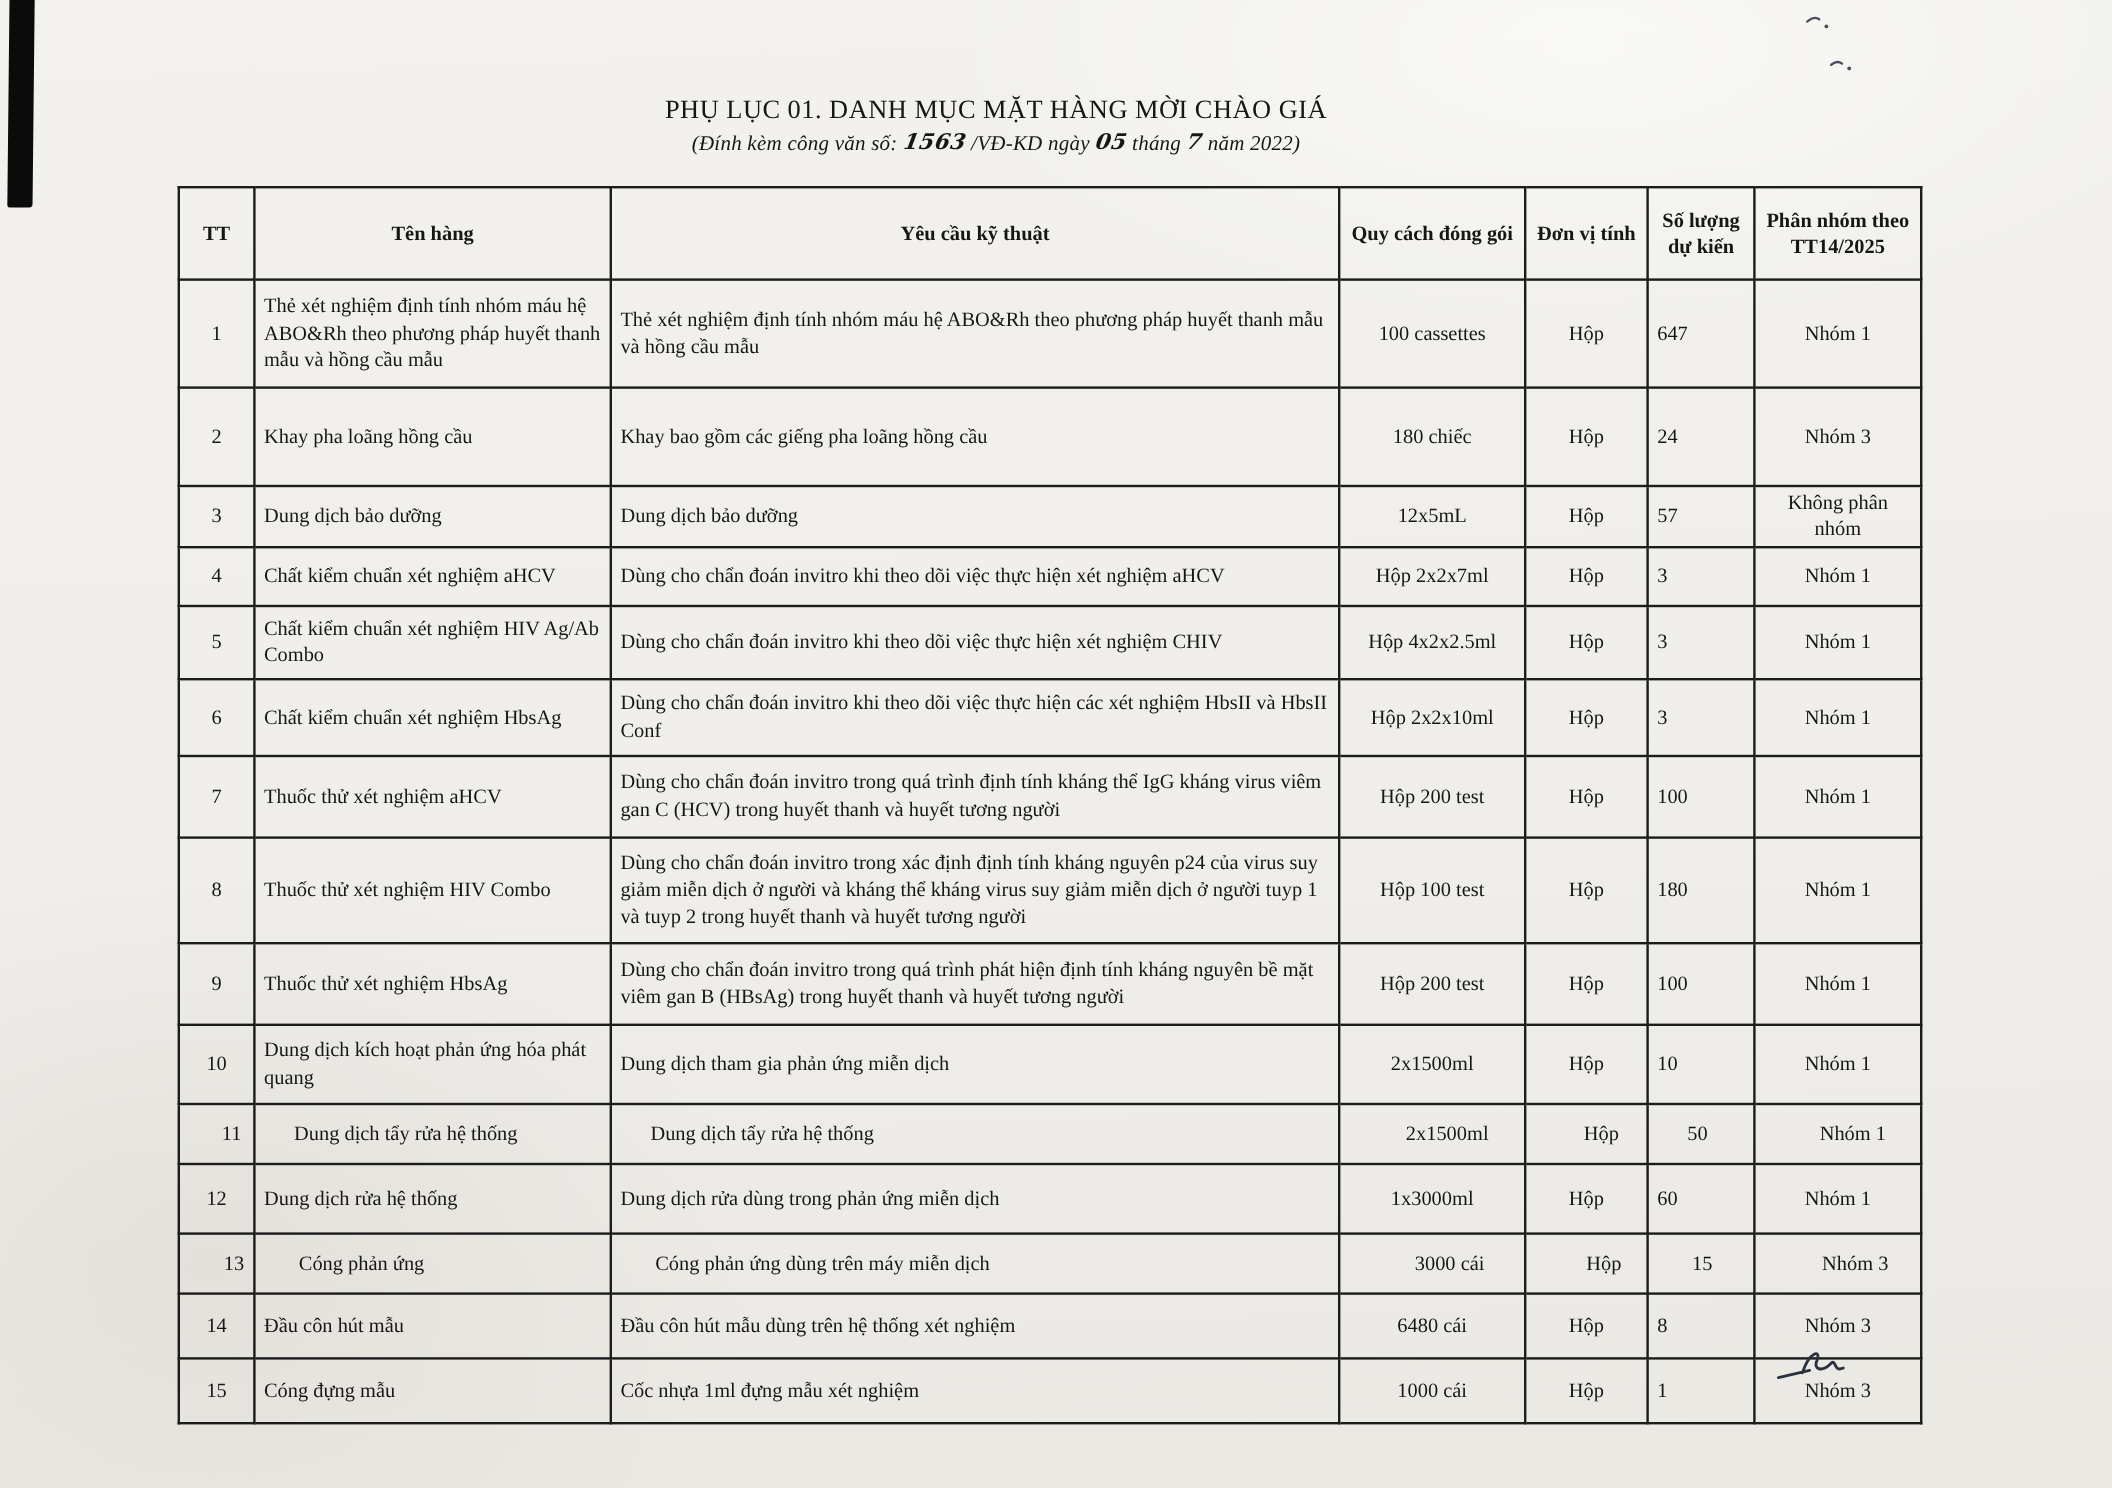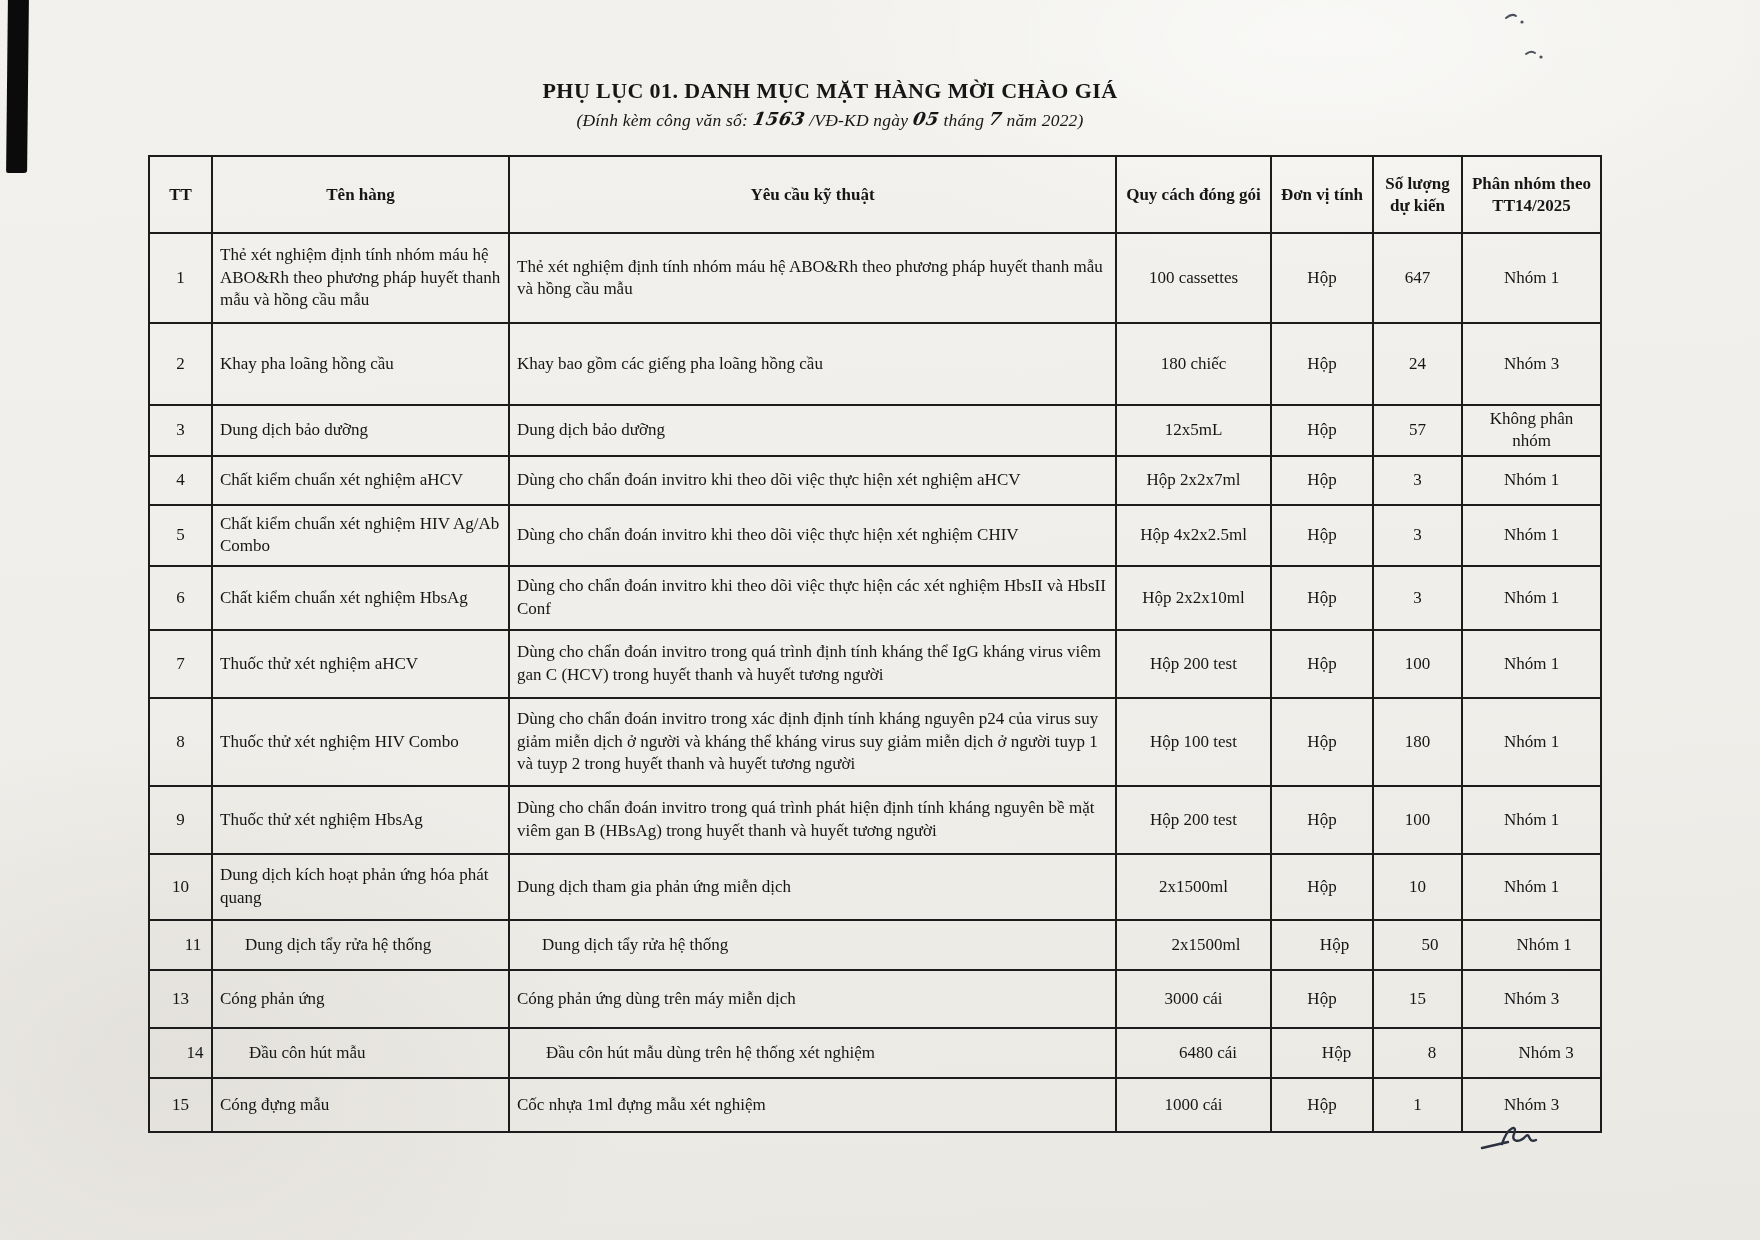--- a/index.html
+++ b/index.html
@@ -13,37 +13,37 @@
     color:#161616;
   }
   .page{position:absolute;inset:0;}
   
   .scan-bar{position:absolute;left:7px;top:0;width:21px;height:173px;background:#0b0b0b;transform:skewX(-.6deg);border-radius:0 0 3px 2px;}
   
   .pen-marks-top{position:absolute;left:1492px;top:10px;width:60px;height:60px;}
   
   .pen-sign{position:absolute;left:1478px;top:1118px;width:70px;height:40px;}
   .title-wrap{position:absolute;left:148px;top:78px;width:1364px;text-align:center;}
-  .doc-title{font-size:22px;font-weight:bold;letter-spacing:.4px;margin:0;}
+  .doc-title{font-size:22px;font-weight:normal;letter-spacing:.4px;margin:0;}
   .doc-subtitle{font-size:17.5px;font-style:italic;margin-top:5px;letter-spacing:.2px;}
   .hand{font-family:"DejaVu Serif",serif;font-style:italic;font-weight:bold;display:inline-block;transform:skewX(-10deg) translateY(-1px);letter-spacing:.5px;}
   .hand.num{font-size:18px;}
   table.doc-table{
     position:absolute;left:148px;top:155px;width:1364px;
     border-collapse:collapse;table-layout:fixed;
     font-size:17px;line-height:1.32;
   }
   .doc-table th,.doc-table td{border:2px solid #1c1c1c;padding:2px 7px;vertical-align:middle;overflow:hidden;}
   .doc-table thead th{font-weight:bold;text-align:center;height:71px;line-height:1.25;}
   .c-tt{width:47px;text-align:center;}
   .c-name{width:281px;text-align:left;padding-left:5px;}
   .c-spec{width:591px;text-align:left;padding-left:6px;}
   .c-pack{width:139px;text-align:center;}
   .c-unit{width:86px;text-align:center;}
-  .c-qty{width:73px;text-align:center;}
+  .c-qty{width:73px;}
   .c-group{width:123px;text-align:center;}
   
   tbody tr:nth-child(1) td{height:84px;}
   tbody tr:nth-child(2) td{height:76px;}
   tbody tr:nth-child(3) td{height:43px;}
   tbody tr:nth-child(4) td{height:43px;}
   tbody tr:nth-child(5) td{height:55px;}
   tbody tr:nth-child(6) td{height:58px;}
   tbody tr:nth-child(7) td{height:62px;}
   tbody tr:nth-child(8) td{height:82px;}
@@ -190,20 +190,29 @@
     <tr>
       <td class="c-tt">11</td>
       <td class="c-name">Dung dịch tẩy rửa hệ thống</td>
       <td class="c-spec">Dung dịch tẩy rửa hệ thống</td>
       <td class="c-pack">2x1500ml</td>
       <td class="c-unit">Hộp</td>
       <td class="c-qty">50</td>
       <td class="c-group">Nhóm 1</td>
     </tr>
 
+    <tr>
+      <td class="c-tt">12</td>
+      <td class="c-name">Dung dịch rửa hệ thống</td>
+      <td class="c-spec">Dung dịch rửa dùng trong phản ứng miễn dịch</td>
+      <td class="c-pack">1x3000ml</td>
+      <td class="c-unit">Hộp</td>
+      <td class="c-qty">60</td>
+      <td class="c-group">Nhóm 1</td>
+    </tr>
 
     <tr>
       <td class="c-tt">13</td>
       <td class="c-name">Cóng phản ứng</td>
       <td class="c-spec">Cóng phản ứng dùng trên máy miễn dịch</td>
       <td class="c-pack">3000 cái</td>
       <td class="c-unit">Hộp</td>
       <td class="c-qty">15</td>
       <td class="c-group">Nhóm 3</td>
     </tr>

